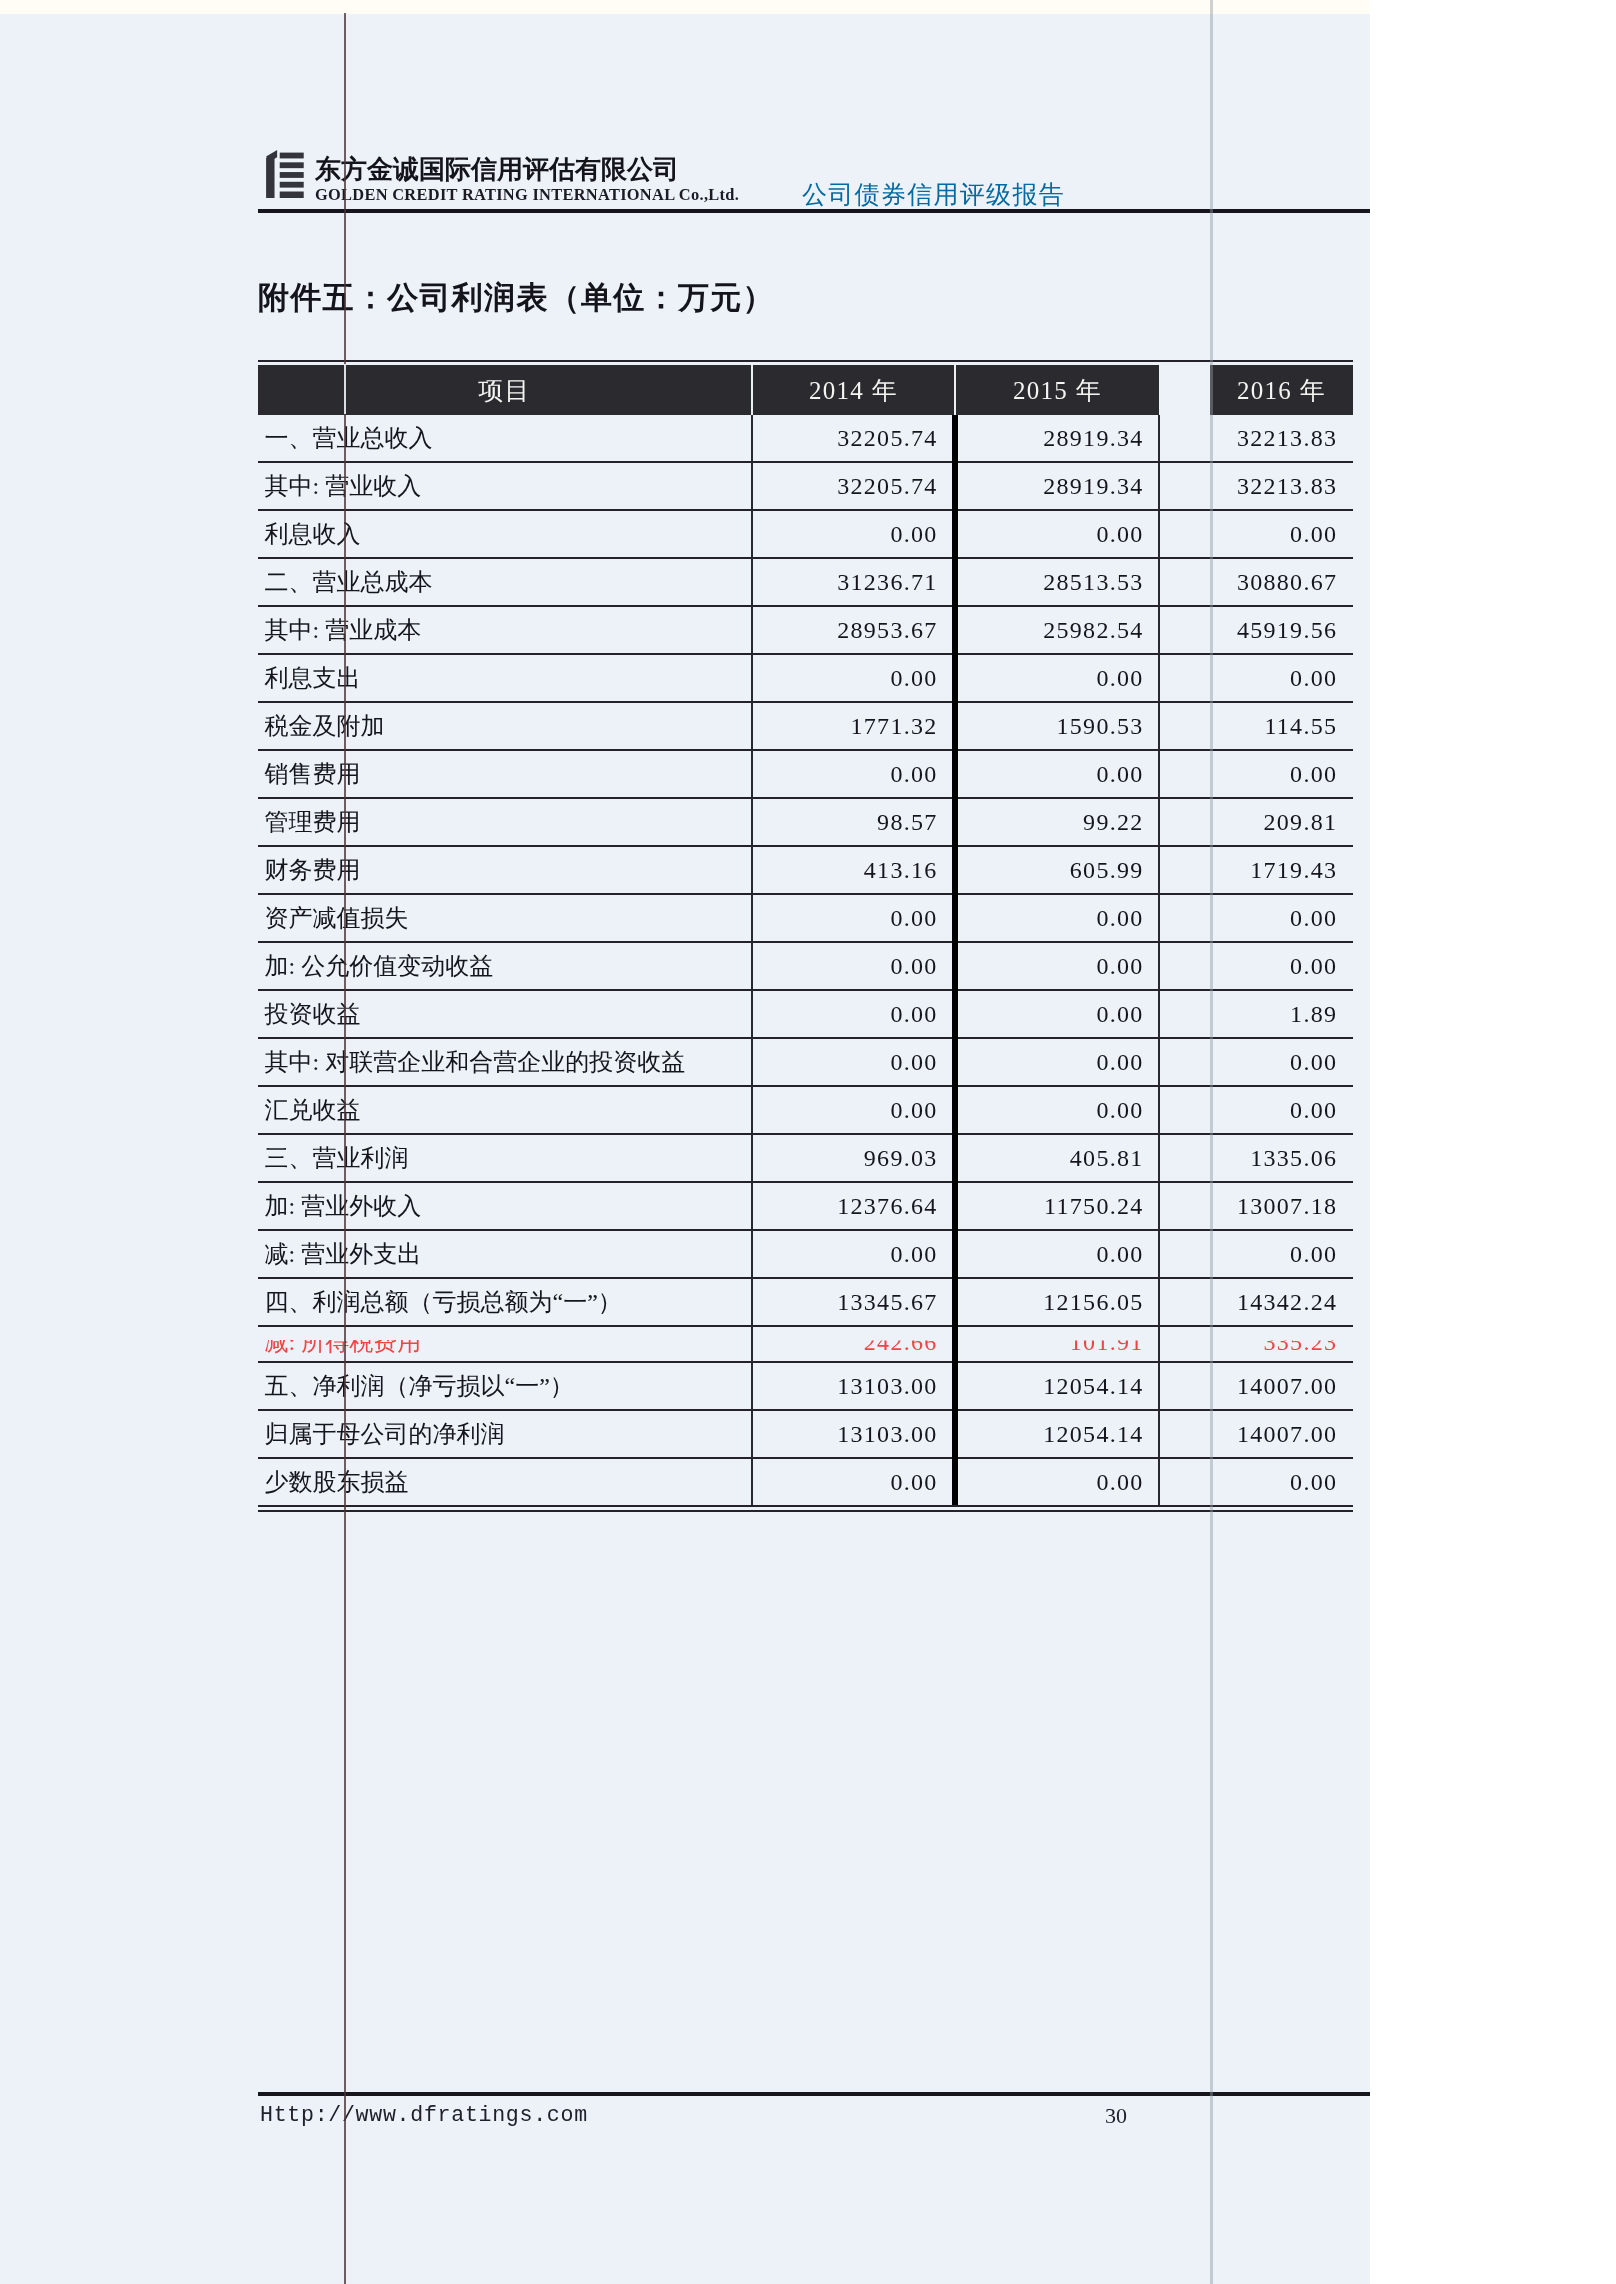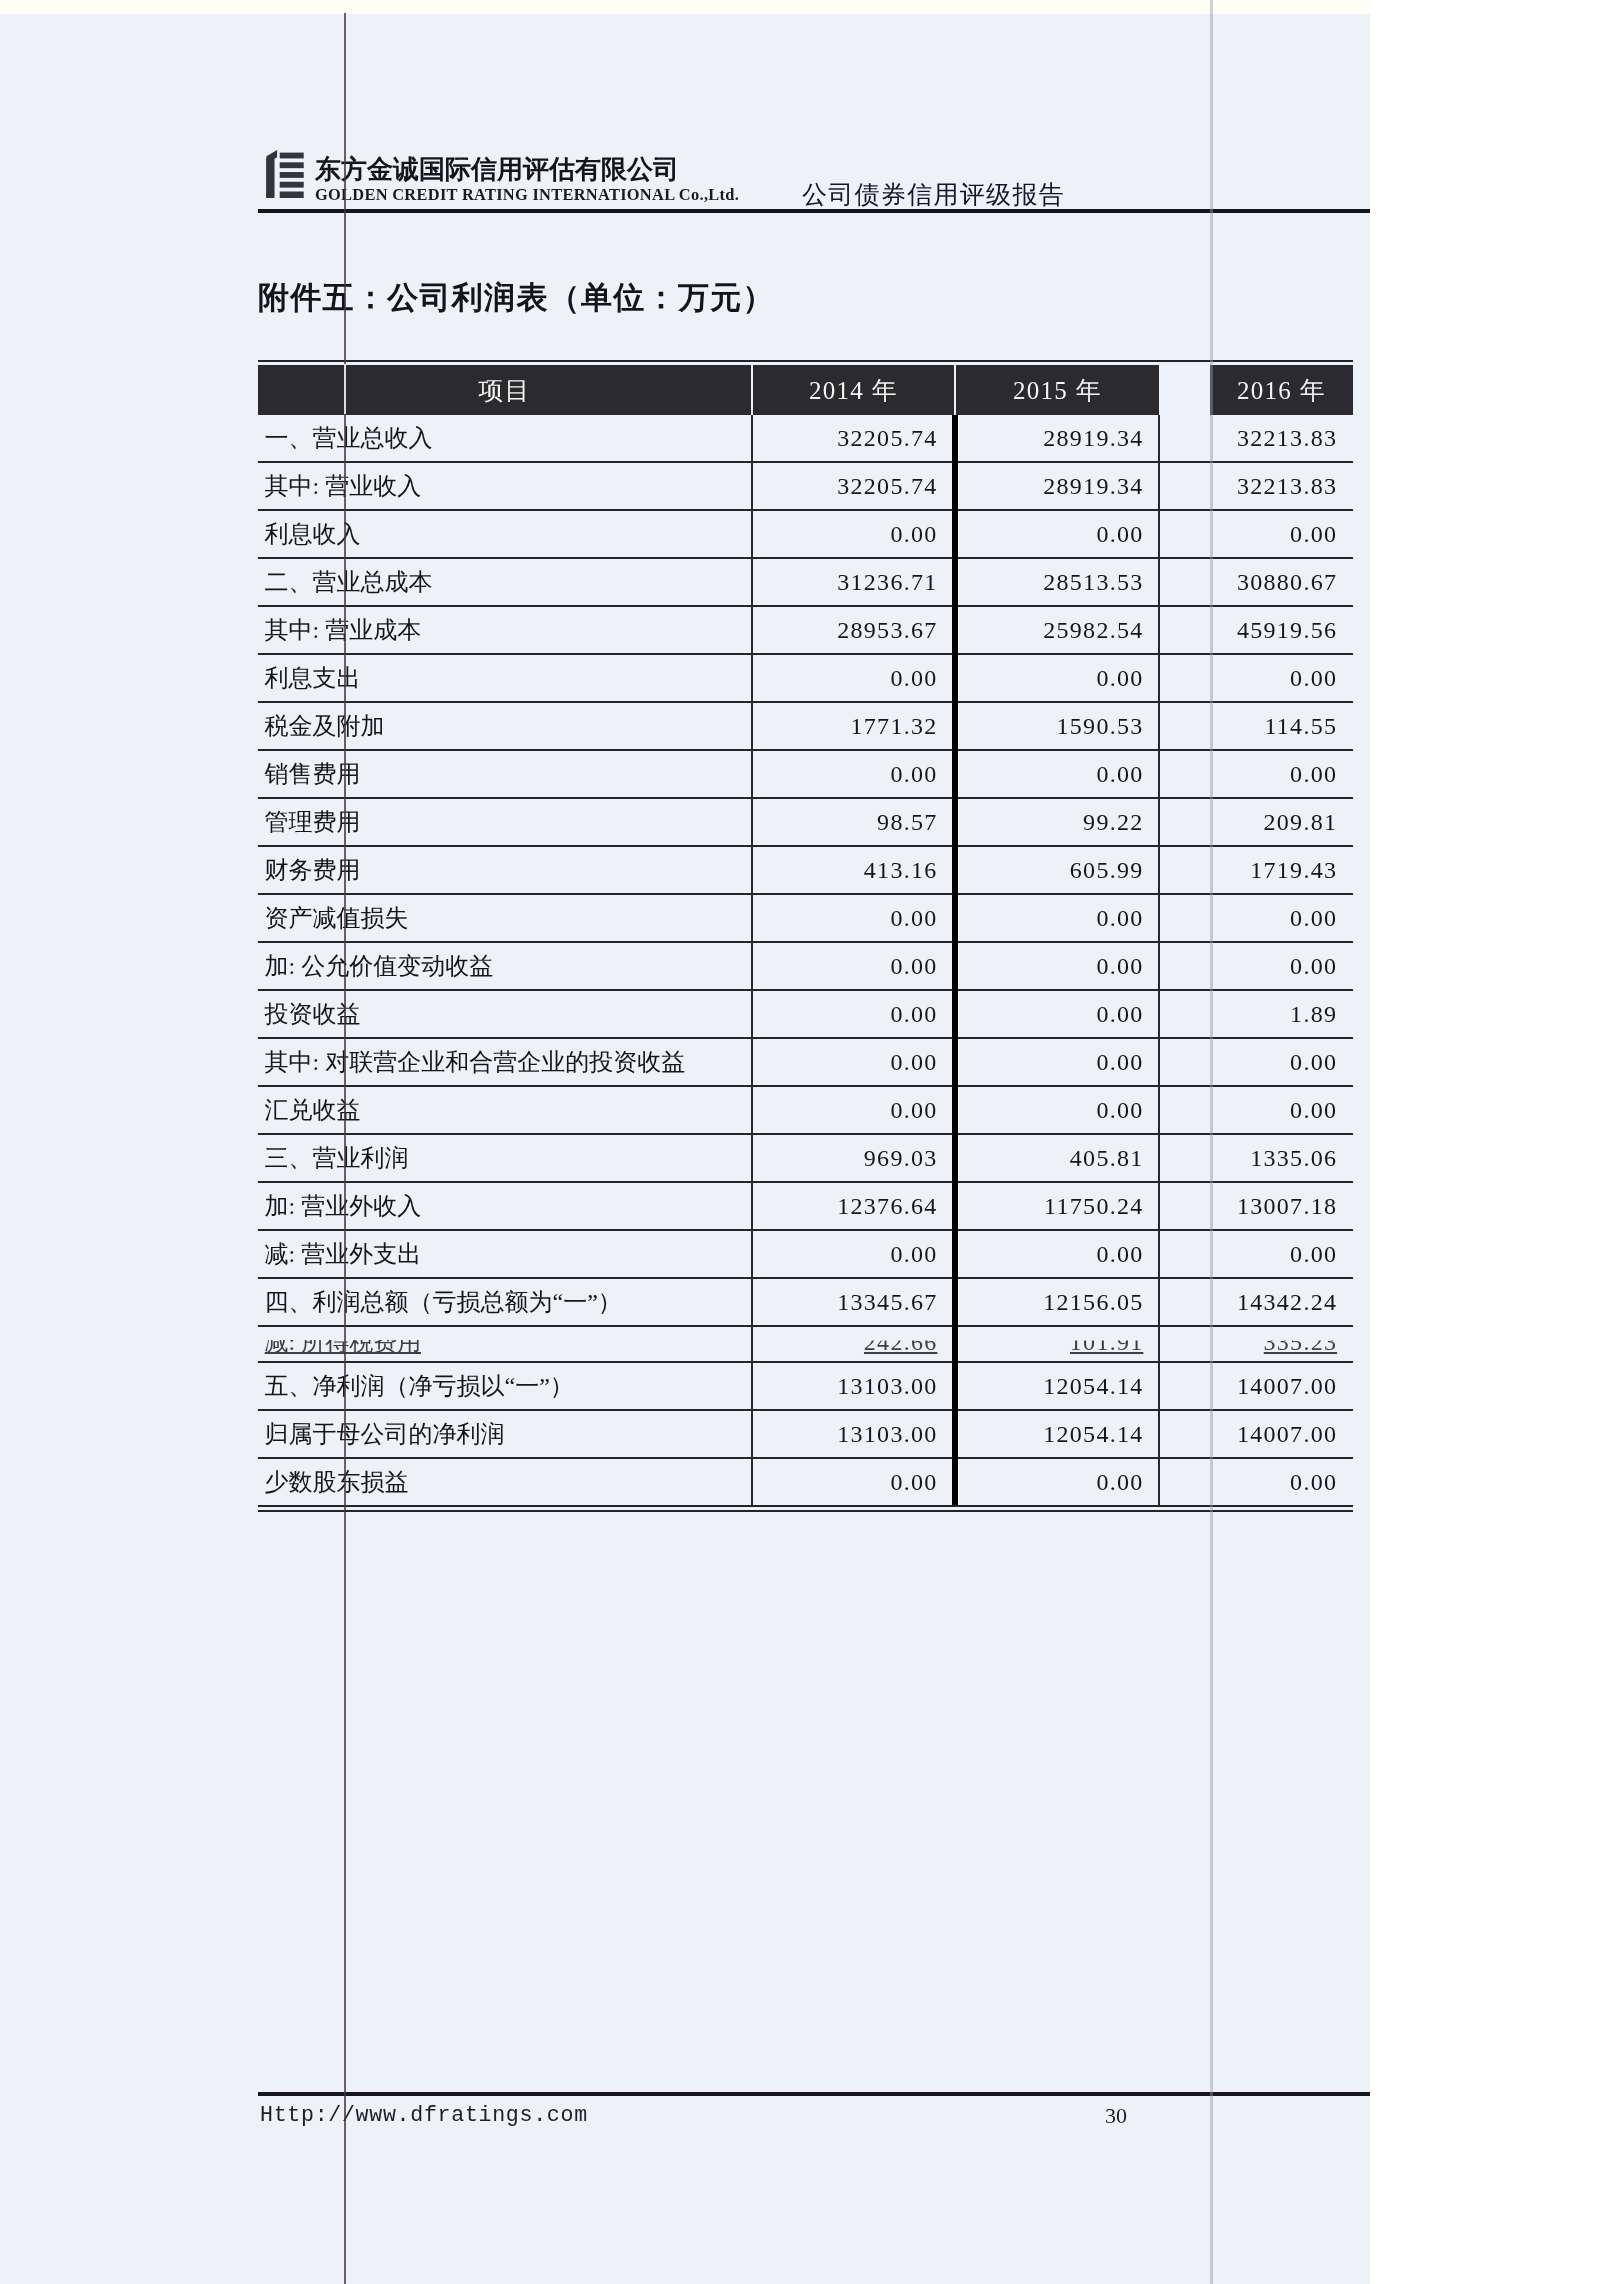--- a/index.html
+++ b/index.html
@@ -18,21 +18,21 @@
   .company-zh{
     position:absolute; left:315px; top:152px;
     font-size:26px; font-weight:bold; color:#14141b; letter-spacing:0px; white-space:nowrap;
   }
   .company-en{
     position:absolute; left:315px; top:185px;
     font-size:16.4px; font-weight:bold; color:#1b1b24; letter-spacing:0.3px; white-space:nowrap;
   }
   .report-type{
     position:absolute; right:305px; top:178px;
-    font-size:25px; color:#0f172a; letter-spacing:1.3px; white-space:nowrap;
+    font-size:25px; color:#0369a1; letter-spacing:1.3px; white-space:nowrap;
   }
   .header-rule{
     position:absolute; left:258px; top:209px; width:1116px; height:3.9px;
     background:#16161c;
   }
   .doc-title{
     position:absolute; left:258px; top:277px;
     font-size:31px; font-weight:bold; color:#14141b; letter-spacing:1.3px; white-space:nowrap;
   }
   
@@ -57,22 +57,22 @@
     font-size:24px; color:#15151d;
   }
   table.income td.label{ text-align:left; padding-left:6.5px; }
   table.income td.num{ text-align:right; letter-spacing:1.3px; }
   table.income td.c2014{ border-left:2px solid #2a2930; padding-right:14.4px; }
   table.income td.c2015{ border-left:6px solid #000000; padding-right:14.4px; }
   table.income td.gap{ border-left:2px solid #2a2930; }
   table.income td.c2016{ padding-right:15.7px; }
   table.income tr.clipped td{ height:34px; }
   table.income tr.clipped span{
-    display:inline-block; color:#404040;
-    clip-path:inset(44% 0 -6% 0); transform:translateY(-2px);text-decoration:underline;
+    display:inline-block; color:#ef4444;
+    clip-path:inset(44% 0 -6% 0); transform:translateY(-2px);
   }
   table.income tr:last-child td{ border-bottom:7.2px double #24232b; }
   
   .footer-rule{
     position:absolute; left:258px; top:2092px; width:1120px; height:3.9px;
     background:#16161c;
   }
   .footer-url{
     position:absolute; left:260px; top:2103px;
     font-family:Liberation Mono, monospace;

